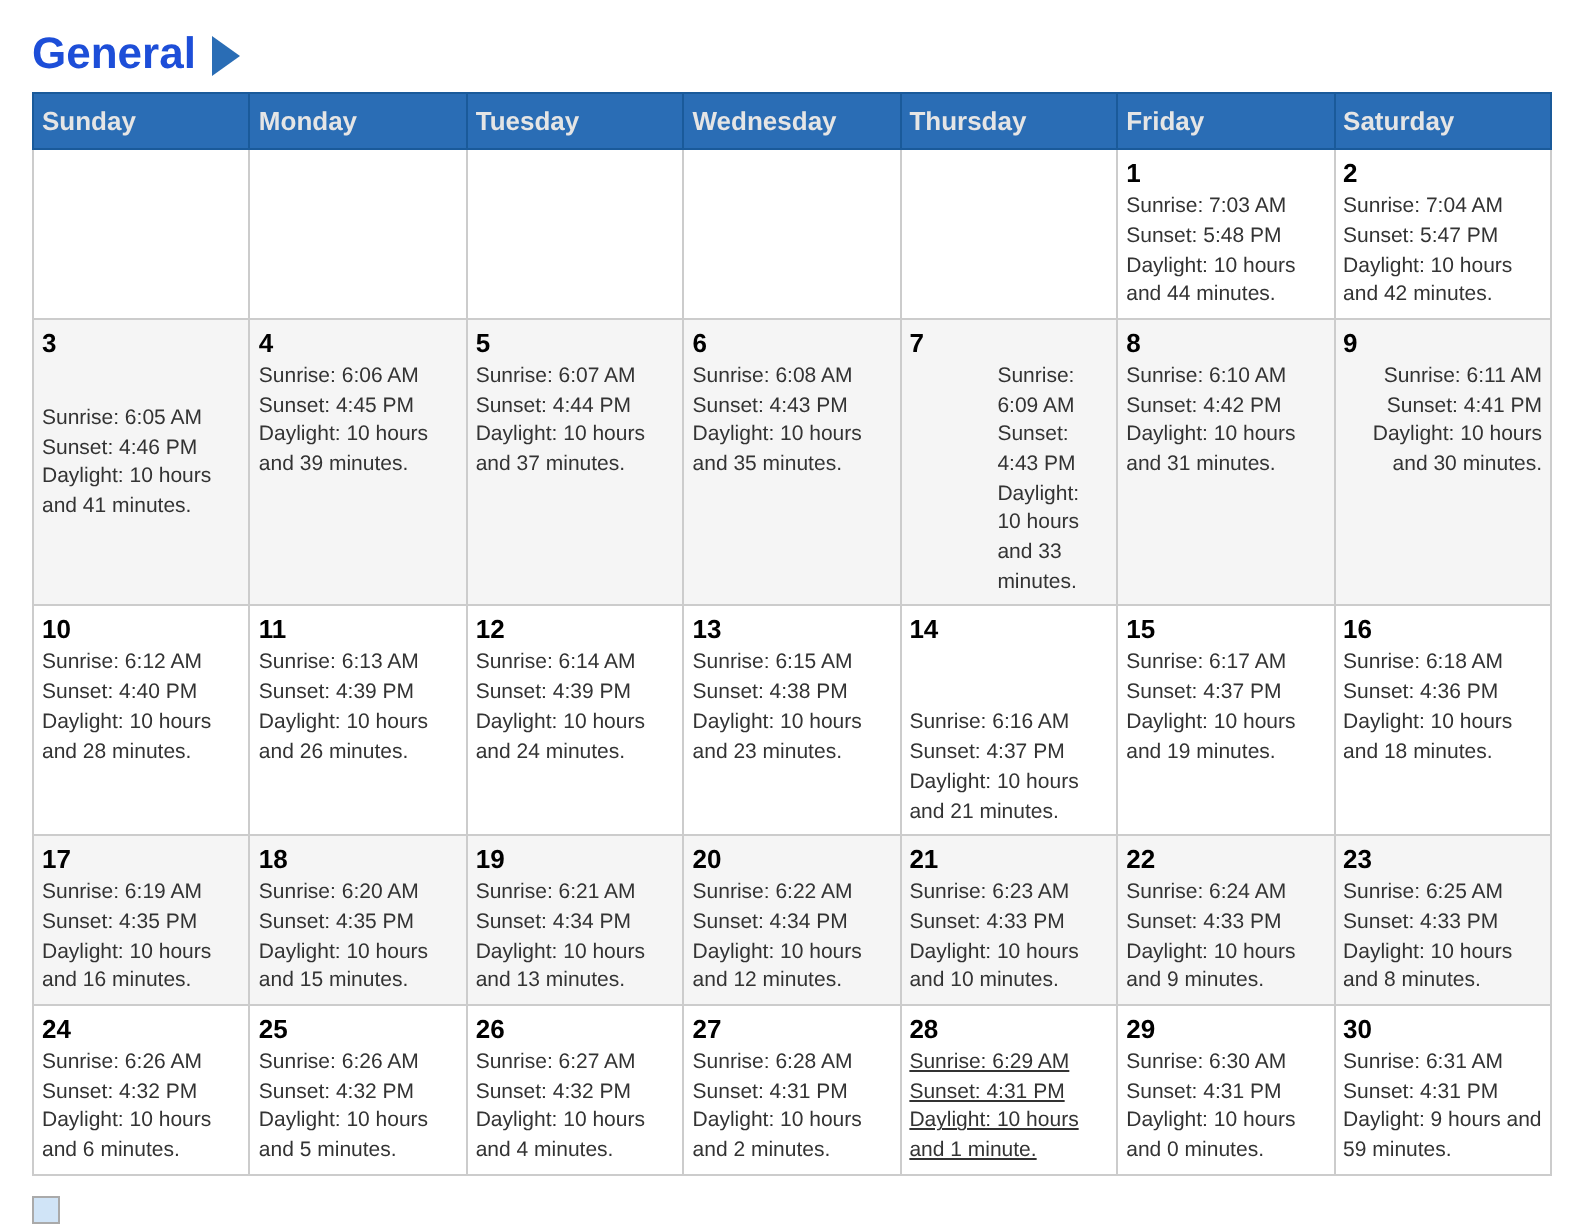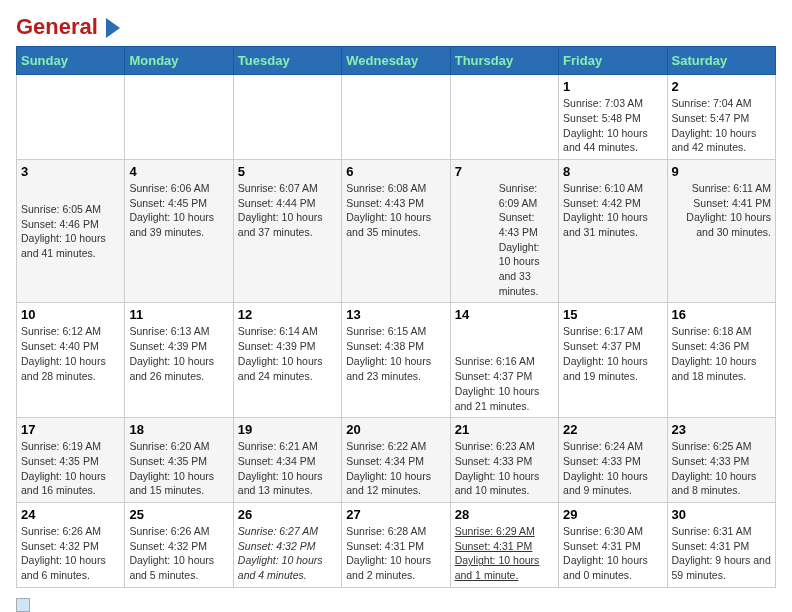--- a/index.html
+++ b/index.html
@@ -17,21 +17,21 @@
       margin-bottom: 10px;
     }
     .logo {
       display: flex;
       flex-direction: column;
       align-items: flex-start;
     }
     .logo-text {
       font-size: 22px;
       font-weight: bold;
-      color: #b91c1c;
+      color: #1d4ed8;
       line-height: 1;
     }
     .logo-arrow {
       width: 0;
       height: 0;
       border-left: 14px solid #2a6db5;
       border-top: 10px solid transparent;
       border-bottom: 10px solid transparent;
       display: inline-block;
       margin-left: 2px;
@@ -61,21 +61,21 @@
       font-weight: normal;
       color: #555;
     }
     table {
       width: 100%;
       border-collapse: collapse;
       font-size: 11px;
     }
     thead tr th {
       background: #2a6db5;
-      color: #86efac;
+      color: #e5e5e5;
       padding: 6px 4px;
       text-align: left;
       font-size: 13px;
       font-weight: bold;
       border: 1px solid #1a5a9a;
     }
     tbody tr td {
       border: 1px solid #ccc;
       vertical-align: top;
       padding: 4px 4px;
@@ -307,21 +307,21 @@
 Daylight: 10 hours and 6 minutes.</div>
         </td>
         <td>
           <span class="day-num">25</span>
           <div class="day-info" style="white-space: pre-line;">Sunrise: 6:26 AM
 Sunset: 4:32 PM
 Daylight: 10 hours and 5 minutes.</div>
         </td>
         <td>
           <span class="day-num">26</span>
-          <div class="day-info" style="white-space: pre-line; font-style: italic;">Sunrise: 6:27 AM
+          <div class="day-info" style="white-space: pre-line;">Sunrise: 6:27 AM
 Sunset: 4:32 PM
 Daylight: 10 hours and 4 minutes.</div>
         </td>
         <td>
           <span class="day-num">27</span>
           <div class="day-info" style="white-space: pre-line;">Sunrise: 6:28 AM
 Sunset: 4:31 PM
 Daylight: 10 hours and 2 minutes.</div>
         </td>
         <td>

